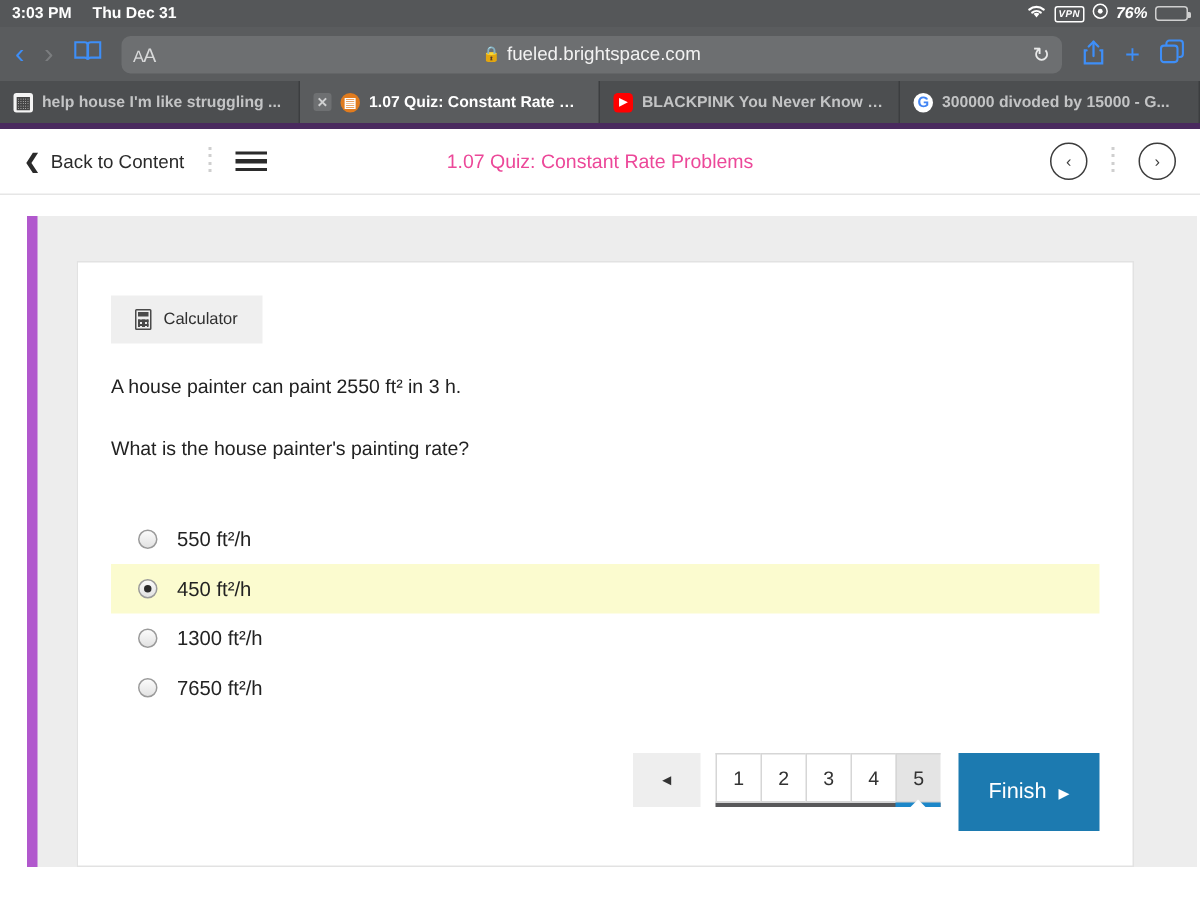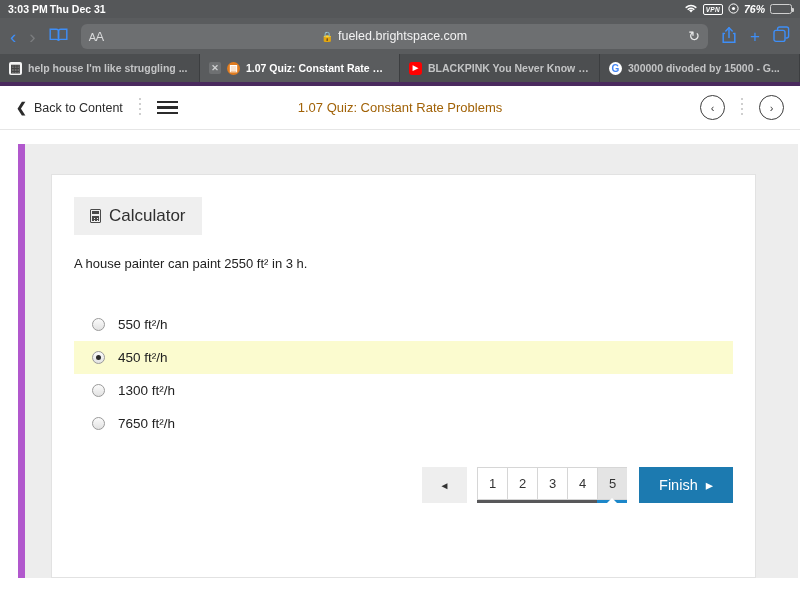--- a/index.html
+++ b/index.html
@@ -10,21 +10,21 @@
     overflow: hidden;
   }
 
   
   .status-bar {
     height: 18px; background: #555759;
     display: flex; align-items: center;
     padding: 0 8px; color: #ffffff;
     font-size: 10.5px; font-weight: bold;
   }
-  .status-left { display: flex; align-items: center; gap: 2px; }
+  .status-left { display: flex; align-items: center; gap: 14px; }
   .status-right { margin-left: auto; display: flex; align-items: center; gap: 5px; font-style: italic; }
   .vpn-badge {
     border: 1px solid #fff; border-radius: 2px;
     font-size: 6.5px; padding: 0 2px; line-height: 9px;
     letter-spacing: .3px;
   }
   .batt-shell {
     width: 22px; height: 10px; border: 1px solid #cfcfcf;
     border-radius: 2.5px; padding: 1px; position: relative;
   }
@@ -94,21 +94,21 @@
   }
   .back-chev { font-size: 13px; font-weight: bold; }
   .vdots {
     width: 2px; height: 20px; margin: 0 16px;
     background: repeating-linear-gradient(to bottom,#cfcfcf 0 2px,transparent 2px 5px);
   }
   .hamburger { display: flex; flex-direction: column; gap: 3px; }
   .hamburger span { display: block; width: 21px; height: 2.5px; background: #2b2b2b; }
   .bs-title {
     position: absolute; left: 0; right: 0; text-align: center;
-    font-size: 13px; color: #a16207; pointer-events: none;
+    font-size: 13px; color: #ec4899; pointer-events: none;
   }
   .bs-right { margin-left: auto; display: flex; align-items: center; }
   .circ-btn {
     width: 25px; height: 25px; border: 1.6px solid #3c3c3c; border-radius: 50%;
     display: flex; align-items: center; justify-content: center;
     font-size: 11px; color: #3c3c3c;
   }
 
   
   .page-wrap { height: 466px; background: #ffffff; display: flex; }
@@ -119,21 +119,21 @@
   .accent-bar { width: 7px; background: #b158cd; flex: 0 0 7px; }
   .gray-pad { flex: 1; padding: 30px 42px 0 26px; }
   .quiz-card {
     background: #ffffff; border: 1px solid #e2e2e2;
     height: 100%; padding: 22px 22px 0 22px;
   }
 
   .calc-btn {
     display: inline-flex; align-items: center; gap: 8px;
     background: #efefef; padding: 9px 16px;
-    font-size: 17px; color: #2f2f2f;
+    font-size: 11px; color: #2f2f2f;
   }
   .calc-glyph {
     width: 11px; height: 14px; border: 1.4px solid #4a4a4a; border-radius: 1px;
     position: relative; display: inline-block;
   }
   .calc-glyph:before {
     content: ""; position: absolute; left: 1px; right: 1px; top: 1px;
     height: 3px; background: #4a4a4a;
   }
   .calc-glyph:after {
@@ -183,21 +183,21 @@
   .page-nums.has-current { position: relative; }
   .cur-underline {
     position: absolute; bottom: -3px; height: 3px; background: #1c87c9;
   }
   .cur-arrow {
     position: absolute; bottom: -3px; width: 0; height: 0;
     border-left: 5px solid transparent; border-right: 5px solid transparent;
     border-bottom: 5px solid #ffffff;
   }
   .finish-btn {
-    margin-left: 12px; height: 36px; background: #1c7ab0;
+    margin-left: 12px; height: 52px; background: #1c7ab0;
     color: #ffffff; font-size: 14.5px;
     display: flex; align-items: center; gap: 8px;
     padding: 0 20px;
   }
 </style>
 </head>
 <body>
 
 <div class="status-bar">
   <div class="status-left">
@@ -306,20 +306,21 @@
     <div class="accent-bar"></div>
     <div class="gray-pad">
       <div class="quiz-card">
 
         <div class="calc-btn">
           <span class="calc-glyph"></span>
           <span>Calculator</span>
         </div>
 
         <div class="q-text">A house painter can paint 2550 ft² in 3 h.</div>
+        <div class="q-text second">What is the house painter's painting rate?</div>
 
         <div class="options">
           <div class="option">
             <span class="radio"></span>
             <span>550 ft²/h</span>
           </div>
           <div class="option selected">
             <span class="radio on"></span>
             <span>450 ft²/h</span>
           </div>

